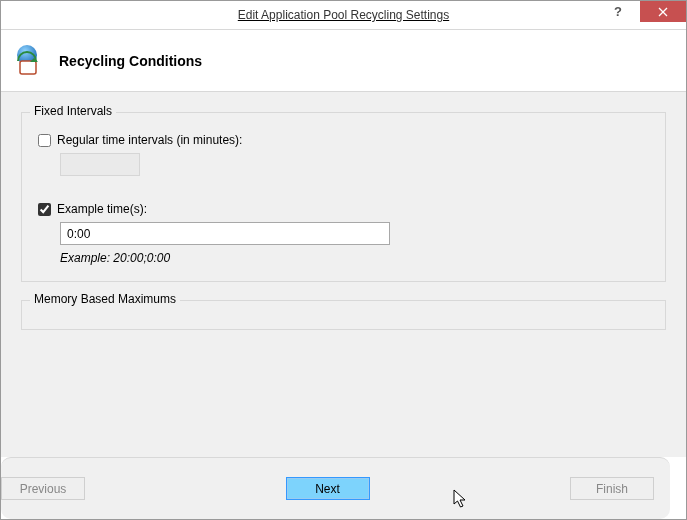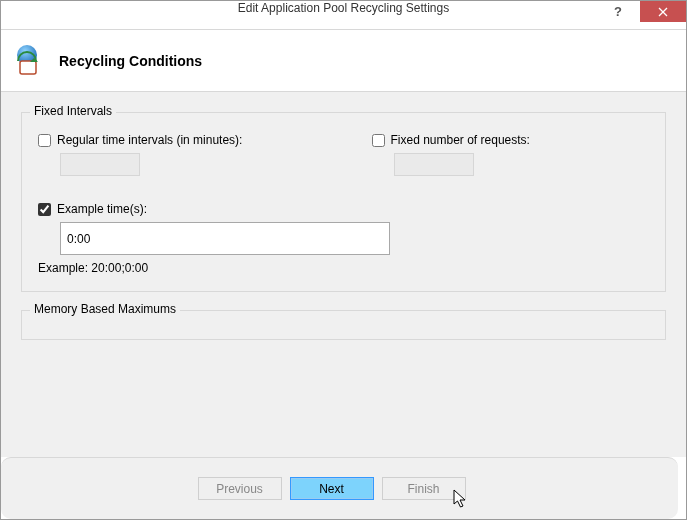--- a/index.html
+++ b/index.html
@@ -15,22 +15,23 @@
     overflow: hidden;
     border: 1px solid #999;
     position: relative;
   }
   
   .titlebar {
     height: 29px;
     background: #fff;
     border-bottom: 1px solid #d8d8d8;
     display: flex;
-    align-items: flex-start;
-    position: relative;
+    align-items: center;
+    position: relative;
+    text-decoration: underline;
   }
   .titlebar-title {
     flex: 1;
     text-align: center;
     font-size: 12px;
     color: #333;
   }
   .titlebar-controls {
     display: flex;
     height: 100%;
@@ -125,47 +126,49 @@
   }
   .disabled-input {
     width: 80px;
     height: 23px;
     border: 1px solid #d6d6d6;
     background: #eaeaea;
     margin-left: 22px;
   }
   .text-input {
     width: 330px;
-    height: 33px;
+    height: 23px;
     border: 1px solid #a8a8a8;
     background: #fff;
     padding: 2px 6px;
     font-family: inherit;
     font-size: 12px;
     margin-left: 22px;
     display: block;
   }
   .example-text {
+    margin-left: 22px;
     margin-top: 6px;
     font-size: 12px;
     color: #000;
+    font-style: italic;
   }
   .spacer-v { height: 18px; }
   
   .footer {
     position: absolute;
     bottom: 0;
     left: 0;
-    right: 8px;
+    right: 16px;
     height: 62px;
     background: #f0f0f0;
     border-top: 1px solid #d8d8d8;
     display: flex;
     align-items: center;
-    justify-content: center;
+    justify-content: space-between;
     padding-right: 16px;
     gap: 8px;
     border-radius: 10px;
   }
   .wiz-btn {
     width: 84px;
     height: 23px;
     border: 1px solid #adadad;
     background: #e8e8e8;
     font-family: inherit;
@@ -230,27 +233,20 @@
   <div class="groupbox">
     <div class="groupbox-legend">Fixed Intervals</div>
     <div class="group-row">
       <div class="group-col">
         <label class="check-line">
           <input type="checkbox" style="">
           <span>Regular time intervals (in minutes):</span>
         </label>
         <div class="disabled-input"></div>
       </div>
-      <div class="group-col">
-        <label class="check-line">
-          <input type="checkbox" style="">
-          <span>Fixed number of requests:</span>
-        </label>
-        <div class="disabled-input"></div>
-      </div>
     </div>
 
     <div class="spacer-v"></div>
 
     <div class="group-row">
       <div class="group-col" style="flex:2">
         <label class="check-line">
           <input type="checkbox" checked="" style="">
           <span>Example time(s):</span>
         </label>

